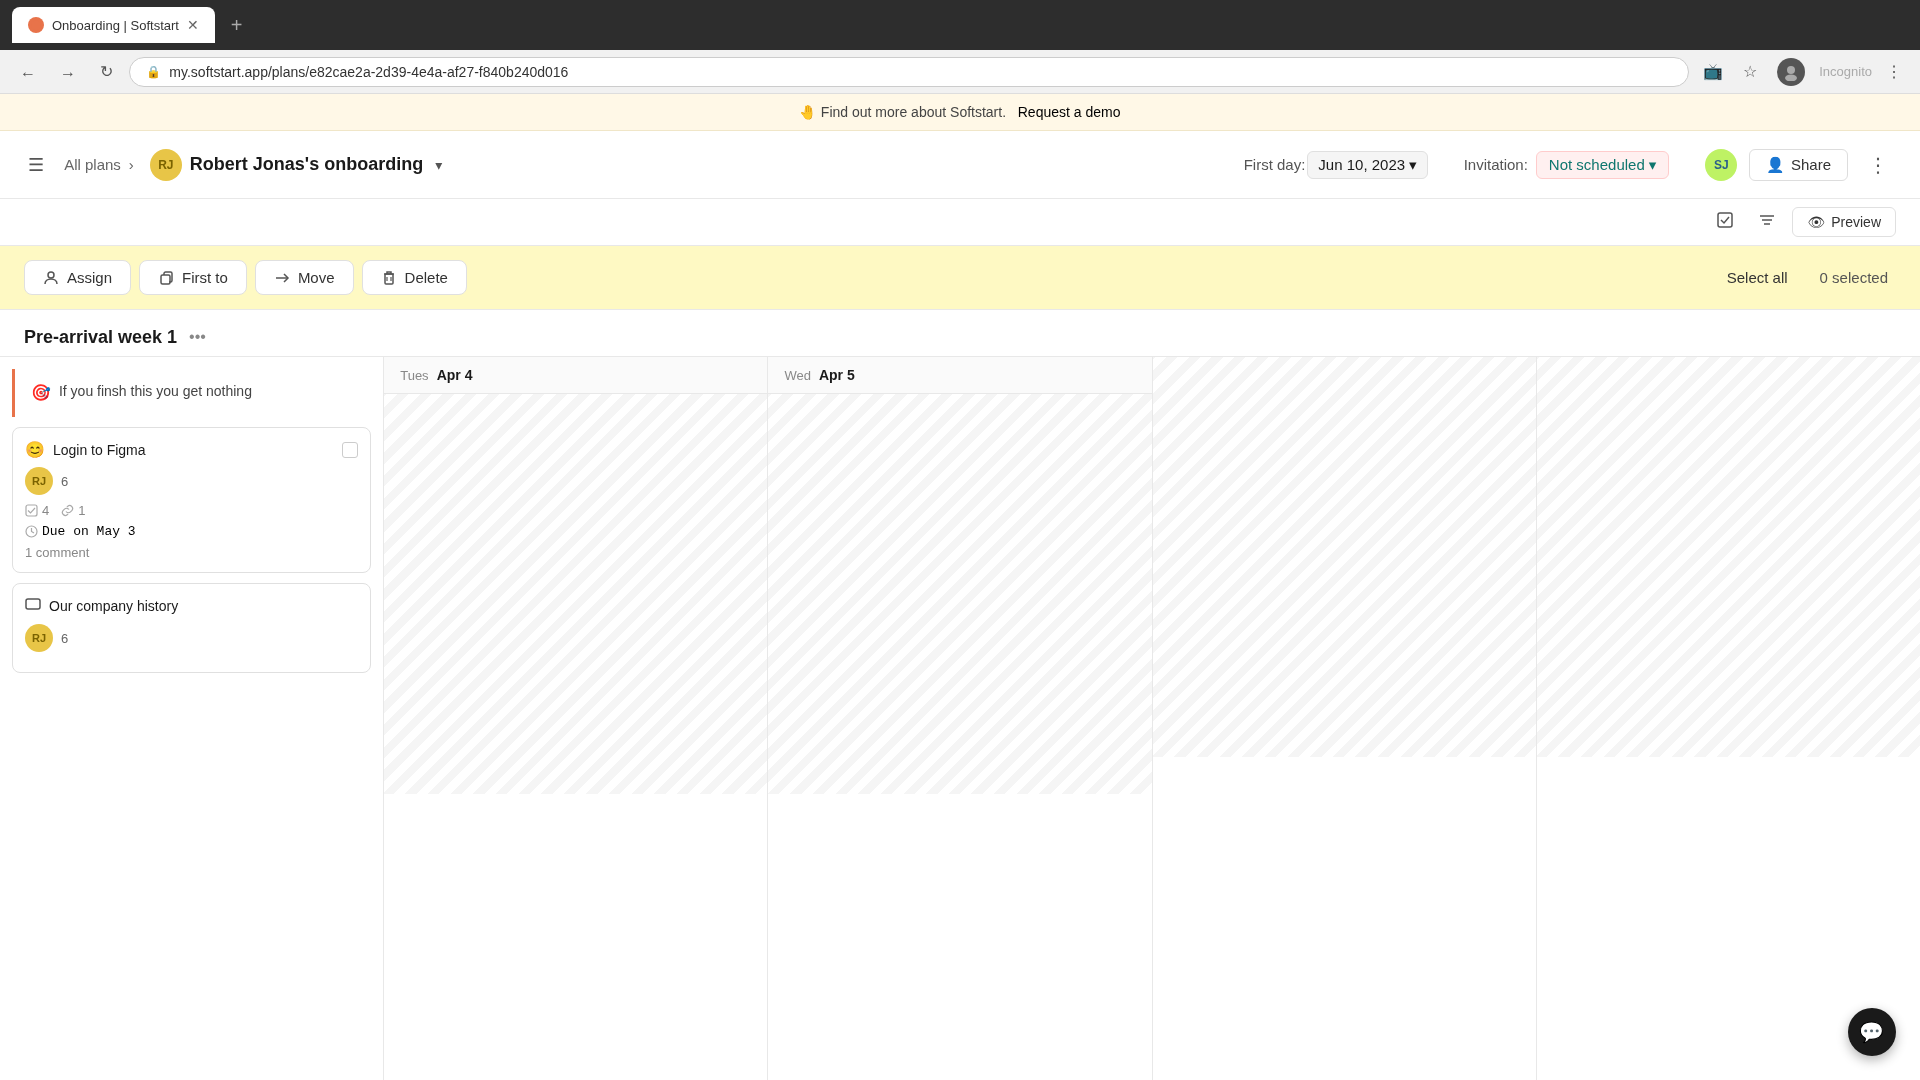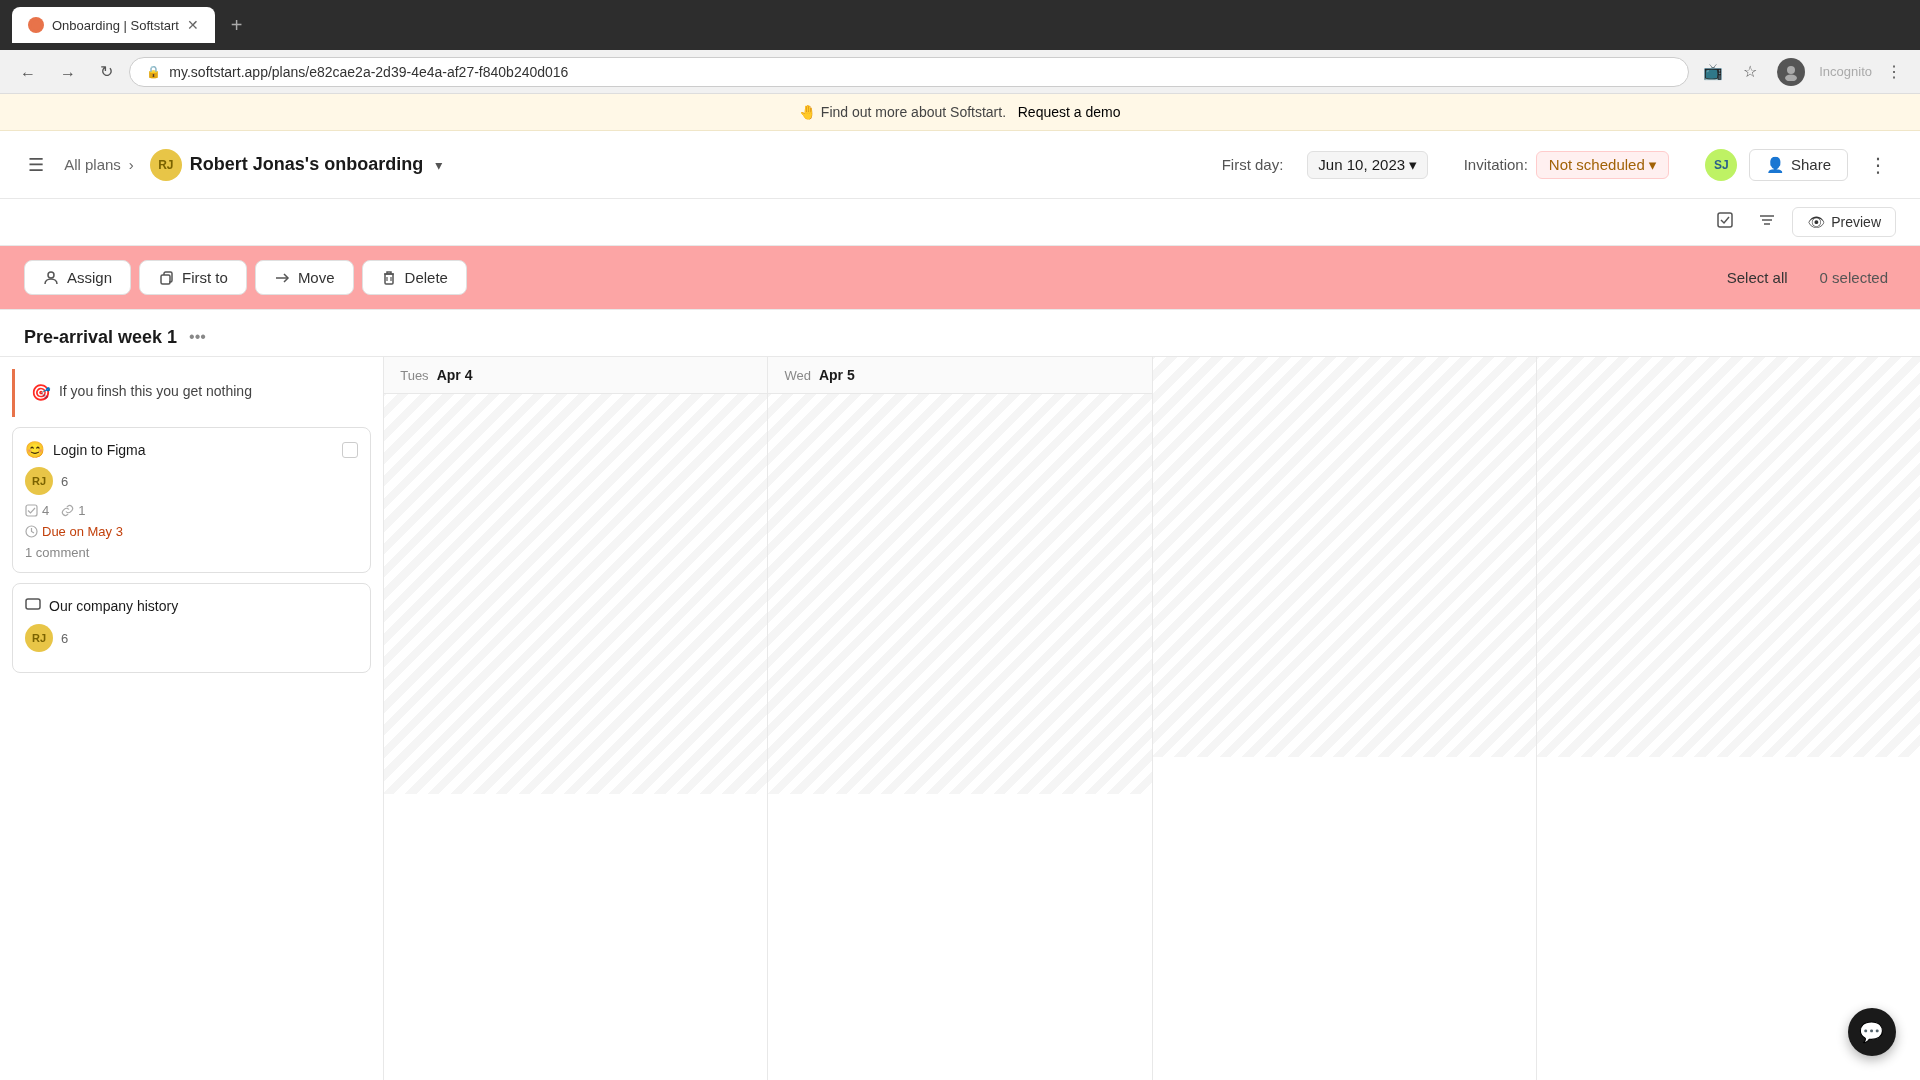--- a/index.html
+++ b/index.html
@@ -28,35 +28,35 @@
     .app-header { display: flex; align-items: center; padding: 12px 24px; border-bottom: 1px solid #e8e8e8; gap: 16px; height: 68px; }
     .hamburger-btn { background: none; border: none; cursor: pointer; font-size: 18px; color: #555; padding: 4px; }
     .breadcrumb { display: flex; align-items: center; gap: 8px; font-size: 15px; color: #666; }
     .breadcrumb a { color: #666; text-decoration: none; }
     .plan-name-section { display: flex; align-items: center; gap: 8px; }
     .plan-avatar { width: 32px; height: 32px; border-radius: 50%; background: #e8c547; display: flex; align-items: center; justify-content: center; font-size: 12px; font-weight: 600; color: #7a6200; }
     .plan-name { font-size: 18px; font-weight: 600; color: #1a1a1a; }
     .plan-name-dropdown { background: none; border: none; cursor: pointer; color: #555; font-size: 14px; padding: 4px; }
 
     .header-spacer { flex: 1; }
-    .first-day-section { display: flex; align-items: center; gap: 24px; font-size: 15px; color: #555; margin-left: 40px; }
+    .first-day-section { display: flex; align-items: center; gap: 2px; font-size: 15px; color: #555; margin-left: 40px; }
     .first-day-label { color: #555; }
     .first-day-value { display: flex; align-items: center; gap: 4px; background: #f5f5f5; border: 1px solid #e0e0e0; border-radius: 6px; padding: 4px 10px; cursor: pointer; font-size: 15px; color: #1a1a1a; }
 
     .invitation-section { display: flex; align-items: center; gap: 8px; font-size: 15px; color: #555; margin-left: 20px; }
     .invitation-label { color: #555; }
     .not-scheduled-badge { display: flex; align-items: center; gap: 4px; background: #fff0f0; border: 1px solid #ffcccc; border-radius: 6px; padding: 4px 12px; cursor: pointer; color: #e53935; font-size: 15px; font-weight: 500; }
 
     .header-actions { display: flex; align-items: center; gap: 12px; margin-left: 20px; }
     .user-avatar-small { width: 32px; height: 32px; border-radius: 50%; background: #a8c4e8; display: flex; align-items: center; justify-content: center; font-size: 12px; font-weight: 600; color: #2c5f8a; cursor: pointer; }
     .share-btn { display: flex; align-items: center; gap: 6px; background: none; border: 1px solid #ddd; border-radius: 6px; padding: 6px 16px; cursor: pointer; font-size: 15px; color: #333; }
     .more-btn { background: none; border: none; cursor: pointer; font-size: 20px; color: #555; padding: 4px 8px; }
 
     
-    .toolbar { display: flex; align-items: center; padding: 12px 24px; background: #fca5a5; border-bottom: 1px solid #e8e8e8; height: 64px; gap: 8px; }
+    .toolbar { display: flex; align-items: center; padding: 12px 24px; background: #fef9c3; border-bottom: 1px solid #e8e8e8; height: 64px; gap: 8px; }
     .toolbar-btn { display: flex; align-items: center; gap: 8px; background: #fff; border: 1px solid #e0e0e0; border-radius: 8px; padding: 8px 18px; cursor: pointer; font-size: 15px; color: #333; }
     .toolbar-spacer { flex: 1; }
     .select-all-btn { background: none; border: none; cursor: pointer; font-size: 15px; color: #333; padding: 8px 16px; }
     .selected-count { font-size: 15px; color: #555; padding: 8px; }
     .view-icon-btn { background: none; border: none; cursor: pointer; padding: 6px 8px; color: #555; font-size: 16px; }
     .preview-btn { display: flex; align-items: center; gap: 6px; background: none; border: 1px solid #e0e0e0; border-radius: 6px; padding: 6px 14px; cursor: pointer; font-size: 14px; color: #333; }
 
     
     .main-content { display: flex; flex-direction: column; height: calc(1080px - 50px - 44px - 40px - 68px - 64px); overflow: hidden; }
 
@@ -95,21 +95,21 @@
     .task-title { font-size: 14px; color: #1a1a1a; font-weight: 500; flex: 1; }
     .task-checkbox { width: 16px; height: 16px; border: 1.5px solid #ccc; border-radius: 3px; flex-shrink: 0; }
 
     .task-assignee-row { display: flex; align-items: center; gap: 8px; margin-bottom: 8px; }
     .assignee-avatar { width: 28px; height: 28px; border-radius: 50%; background: #e8c547; display: flex; align-items: center; justify-content: center; font-size: 11px; font-weight: 600; color: #7a6200; }
     .day-number { font-size: 13px; color: #666; }
 
     .task-meta-row { display: flex; align-items: center; gap: 12px; margin-bottom: 6px; color: #888; font-size: 13px; }
     .task-meta-item { display: flex; align-items: center; gap: 4px; }
 
-    .task-due { display: flex; align-items: center; gap: 4px; font-size: 13px; color: #c2410c; margin-bottom: 6px; }
+    .task-due { display: flex; align-items: center; gap: 4px; font-size: 13px; color: #000000; margin-bottom: 6px; font-family: Liberation Mono, monospace; }
     .task-comment { font-size: 13px; color: #888; }
 
     
     .chat-btn { position: fixed; bottom: 24px; right: 24px; width: 48px; height: 48px; border-radius: 50%; background: #1a1a1a; display: flex; align-items: center; justify-content: center; cursor: pointer; box-shadow: 0 4px 12px rgba(0,0,0,0.3); }
     .chat-btn-icon { color: #fff; font-size: 20px; }
   </style>
 </head>
 <body>
 
 <div class="browser-chrome">
@@ -174,21 +174,21 @@
   <div class="first-day-section">
     <span class="first-day-label">First day:</span>
     <button class="first-day-value">
       <span>Jun 10, 2023</span>
       <span>▾</span>
     </button>
   </div>
 
   <div class="invitation-section">
     <span class="invitation-label">Invitation:</span>
-    <button class="not-scheduled-badge" style="background:#fff0f0;border-color:#ffcccc;color:#a16207;">
+    <button class="not-scheduled-badge" style="background:#fff0f0;border-color:#ffcccc;color:#0f766e;">
       <span>Not scheduled</span>
       <span>▾</span>
     </button>
   </div>
 
   <div class="header-actions">
     <div class="user-avatar-small" style="background:#bef264;color:#2c5f8a;">SJ</div>
     <button class="share-btn">
       <span>👤</span>
       <span>Share</span>

